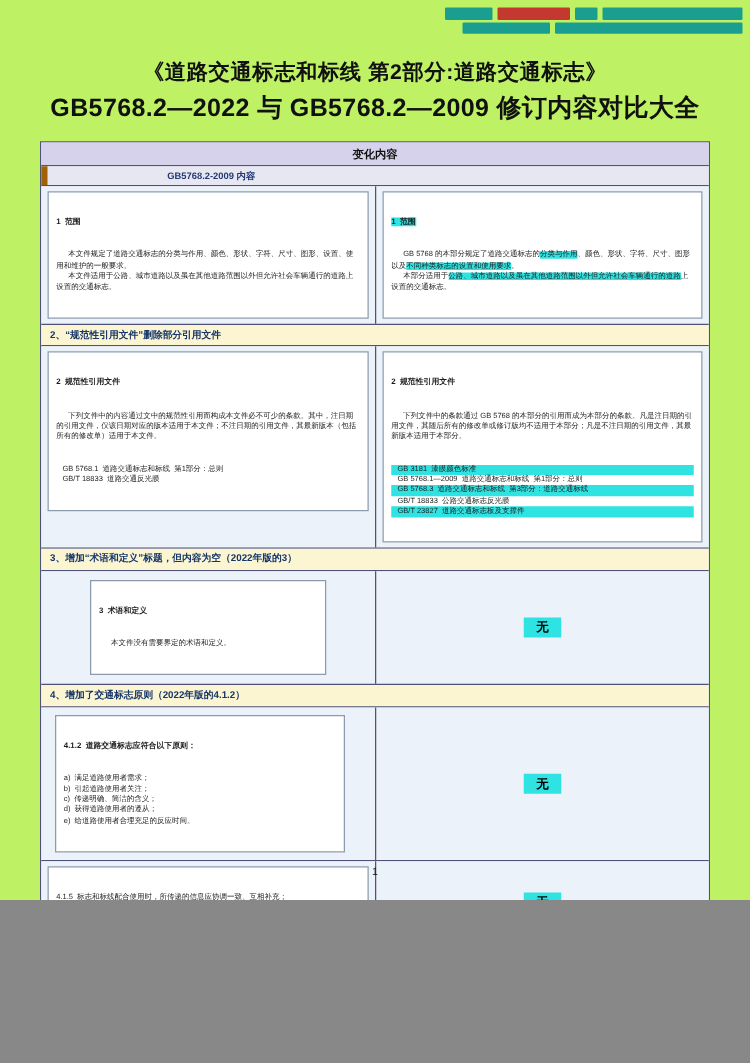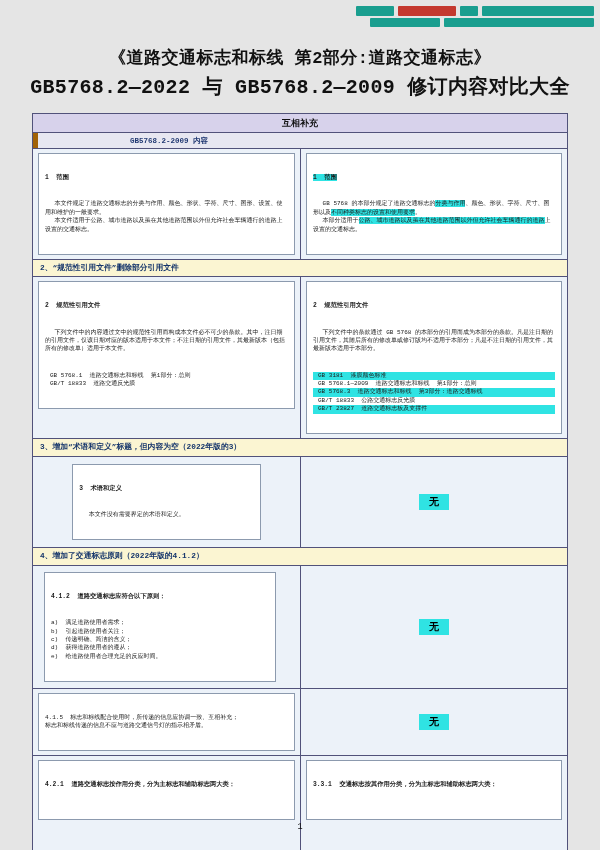--- a/index.html
+++ b/index.html
@@ -1,17 +1,17 @@
 <!DOCTYPE html>
 <html><head>
 <meta charset="utf-8">
 <style>
   html,body{margin:0;padding:0;background:#888;}
-  .page{position:relative;width:600px;height:850px;margin:0 auto;background:#e5e5e5;
-        font-family:Liberation Mono, monospace;color:#111;overflow:hidden;}
+  .page{position:relative;width:600px;height:720px;margin:0 auto;background:#bef264;
+        font-family:Liberation Sans, sans-serif;color:#111;overflow:hidden;}
   
   .wm-area{position:absolute;top:6px;right:6px;display:flex;flex-direction:column;gap:2px;align-items:flex-end;}
   .wm-row{display:flex;gap:4px;}
   .wm{height:10px;border-radius:1px;}
   .wm.teal{background:#1a9e8f;}
   .wm.red{background:#c4392f;}
   
   .t1{margin:46px 20px 0;text-align:center;font-size:17px;font-weight:bold;letter-spacing:.5px;}
   .t2{margin:4px 20px 0;text-align:center;font-size:20px;font-weight:bold;letter-spacing:.3px;}
   
@@ -54,21 +54,21 @@
     <div class="wm-row">
       <span class="wm teal" style="width:70px;height:9px"></span>
       <span class="wm teal" style="width:150px;height:9px"></span>
     </div>
   </div>
 
   <div class="t1">《道路交通标志和标线 第2部分:道路交通标志》</div>
   <div class="t2">GB5768.2—2022 与 GB5768.2—2009 修订内容对比大全</div>
 
   <div class="tbl">
-    <div class="thead">互相补充</div>
+    <div class="thead">变化内容</div>
     <div class="colh-row">
       <div class="colh r">GB5768.2-2009 内容</div>
     </div>
 
     <div class="row2 rh1">
       <div class="cell">
         <div class="box">
           <div class="bh">1  范围</div>
           <div><div class="line para">本文件规定了道路交通标志的分类与作用、颜色、形状、字符、尺寸、图形、设置、使用和维护的一般要求。</div><div class="line para">本文件适用于公路、城市道路以及虽在其他道路范围以外但允许社会车辆通行的道路上设置的交通标志。</div></div>
         </div>

